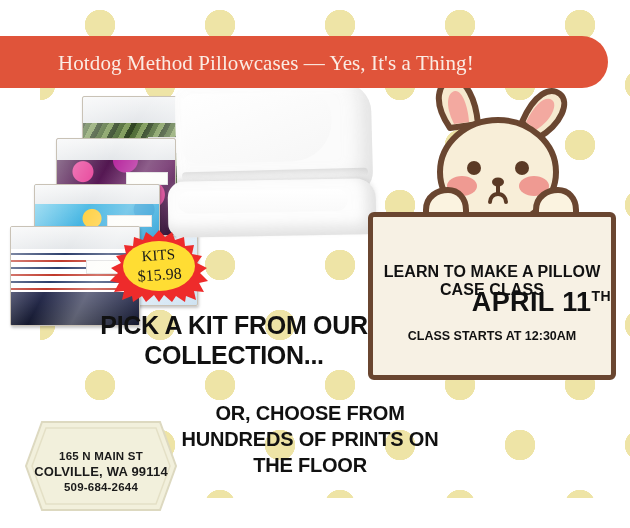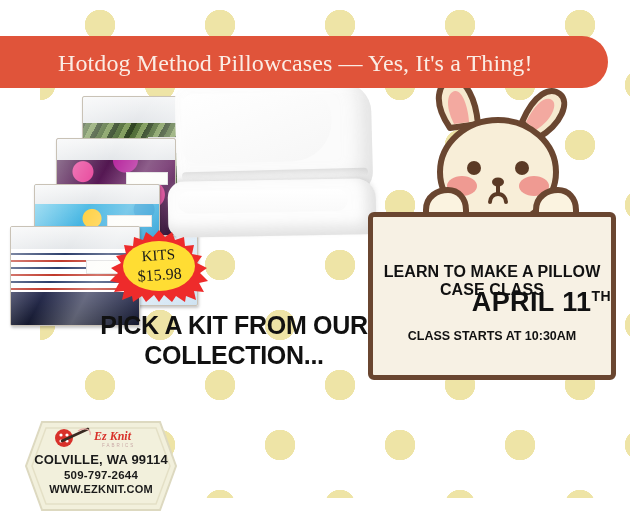--- a/index.html
+++ b/index.html
@@ -34,21 +34,21 @@
   .banner{
     position:absolute;left:-40px;top:36px;width:648px;height:52px;
     background:#e0543a;
     border-top-right-radius:30px;border-bottom-right-radius:30px;
     box-sizing:border-box;
   }
   .banner-text{
     position:absolute;left:58px;top:44px;width:560px;height:40px;
     color:#fbece4;
     font-family:"Liberation Serif", serif;
-    font-size:24px;line-height:38px;letter-spacing:.1px;
+    font-size:21px;line-height:38px;letter-spacing:.1px;
     white-space:nowrap;
   }
 
   
   .pillow-wrap{position:absolute;left:168px;top:84px;width:215px;height:152px;}
   .pillow-back{
     position:absolute;left:8px;top:0px;width:196px;height:112px;
     background:#fbfbfb;border-radius:14px 30px 22px 18px;
     box-shadow:inset -10px -12px 18px rgba(205,205,205,.55),
                inset 8px 6px 14px rgba(255,255,255,.9);
@@ -272,59 +272,47 @@
       <g stroke="#6a4630" stroke-width="3.5" stroke-linecap="round">
         <path d="M40 140 L40 150 M48 142 L48 152 M57 140 L57 150"></path>
         <path d="M150 140 L150 150 M158 142 L158 152 M167 140 L167 150"></path>
       </g>
     </svg>
   </div>
 
   <div class="sign">
     <div class="sign-line1">LEARN TO MAKE A PILLOW CASE CLASS</div>
     <div class="sign-date"><span>APRIL 11</span><sup>TH</sup></div>
-    <div class="sign-line3">CLASS STARTS AT 10:30AM</div>
+    <div class="sign-line3">CLASS STARTS AT 12:30AM</div>
   </div>
 
   <div class="burst">
     <svg viewBox="0 0 102 72">
       <polygon fill="#ee2b2b" points="51,0 57,7 64,2 67,10 76,7 77,16 86,15 84,24 94,26 89,33 99,38 92,43 100,51 91,53 96,62 86,61 88,70 78,66 77,72 68,66 64,72 56,65 51,72 46,65 38,72 34,66 25,72 24,66 14,70 16,61 6,62 11,53 2,51 10,43 3,38 13,33 8,26 18,24 16,15 25,16 26,7 35,10 38,2 45,7"></polygon>
       <ellipse cx="51" cy="36" rx="36" ry="25" fill="#ffdd33"></ellipse>
     </svg>
     <div class="burst-text">
       <div>KITS</div>
       <div class="burst-price">$15.98</div>
     </div>
   </div>
 
   <div class="head1">PICK A KIT FROM OUR COLLECTION...</div>
+  <div class="head2">OR, CHOOSE FROM HUNDREDS OF PRINTS ON THE FLOOR</div>
 
   <div class="banner"></div>
   <div class="banner-text">Hotdog Method Pillowcases — Yes, It's a Thing!</div>
 
   <div class="badge">
     <svg width="158" height="96" viewBox="0 0 158 96">
       <polygon points="20,4 138,4 154,48 138,92 20,92 4,48" fill="#f2f0dc" stroke="#ddd9c0" stroke-width="2"></polygon>
       <polygon points="24,10 134,10 148,48 134,86 24,86 10,48" fill="none" stroke="#e4e0c6" stroke-width="1.5"></polygon>
     </svg>
     <div class="badge-inner">
-      <div class="logo-mark">
-        <svg width="102" height="22" viewBox="0 0 102 22">
-          <circle cx="14" cy="11" r="9" fill="#d8312a"></circle>
-          <circle cx="11" cy="8" r="1.6" fill="#fff"></circle>
-          <circle cx="17" cy="8" r="1.6" fill="#fff"></circle>
-          <circle cx="11" cy="14" r="1.6" fill="#fff"></circle>
-          <circle cx="17" cy="14" r="1.6" fill="#fff"></circle>
-          <line x1="12" y1="14" x2="38" y2="2" stroke="#3a2a22" stroke-width="2.6" stroke-linecap="round"></line>
-          <path d="M28 4 C34 0 42 2 40 8" fill="none" stroke="#e7a6a2" stroke-width="1.2"></path>
-          <text x="44" y="13" font-family="Liberation Serif, serif" font-style="italic" font-size="12" font-weight="bold" fill="#d8312a">Ez Knit</text>
-          <text x="52" y="20" font-family="Liberation Sans, sans-serif" font-size="4.5" letter-spacing="2" fill="#c9a9a6">FABRICS</text>
-        </svg>
+      <div class="badge-addr">
+        <div class="ba1">165 N MAIN ST</div>
+        <div class="ba2">COLVILLE, WA 99114</div>
+        <div class="ba3">509-684-2644</div>
       </div>
-      <div class="badge-addr">
-        <div class="ba2">COLVILLE, WA 99114</div>
-        <div class="ba3">509-797-2644</div>
-        <div class="ba4">WWW.EZKNIT.COM</div>
-      </div>
     </div>
   </div>
 
 </div>
 
 </body></html>

